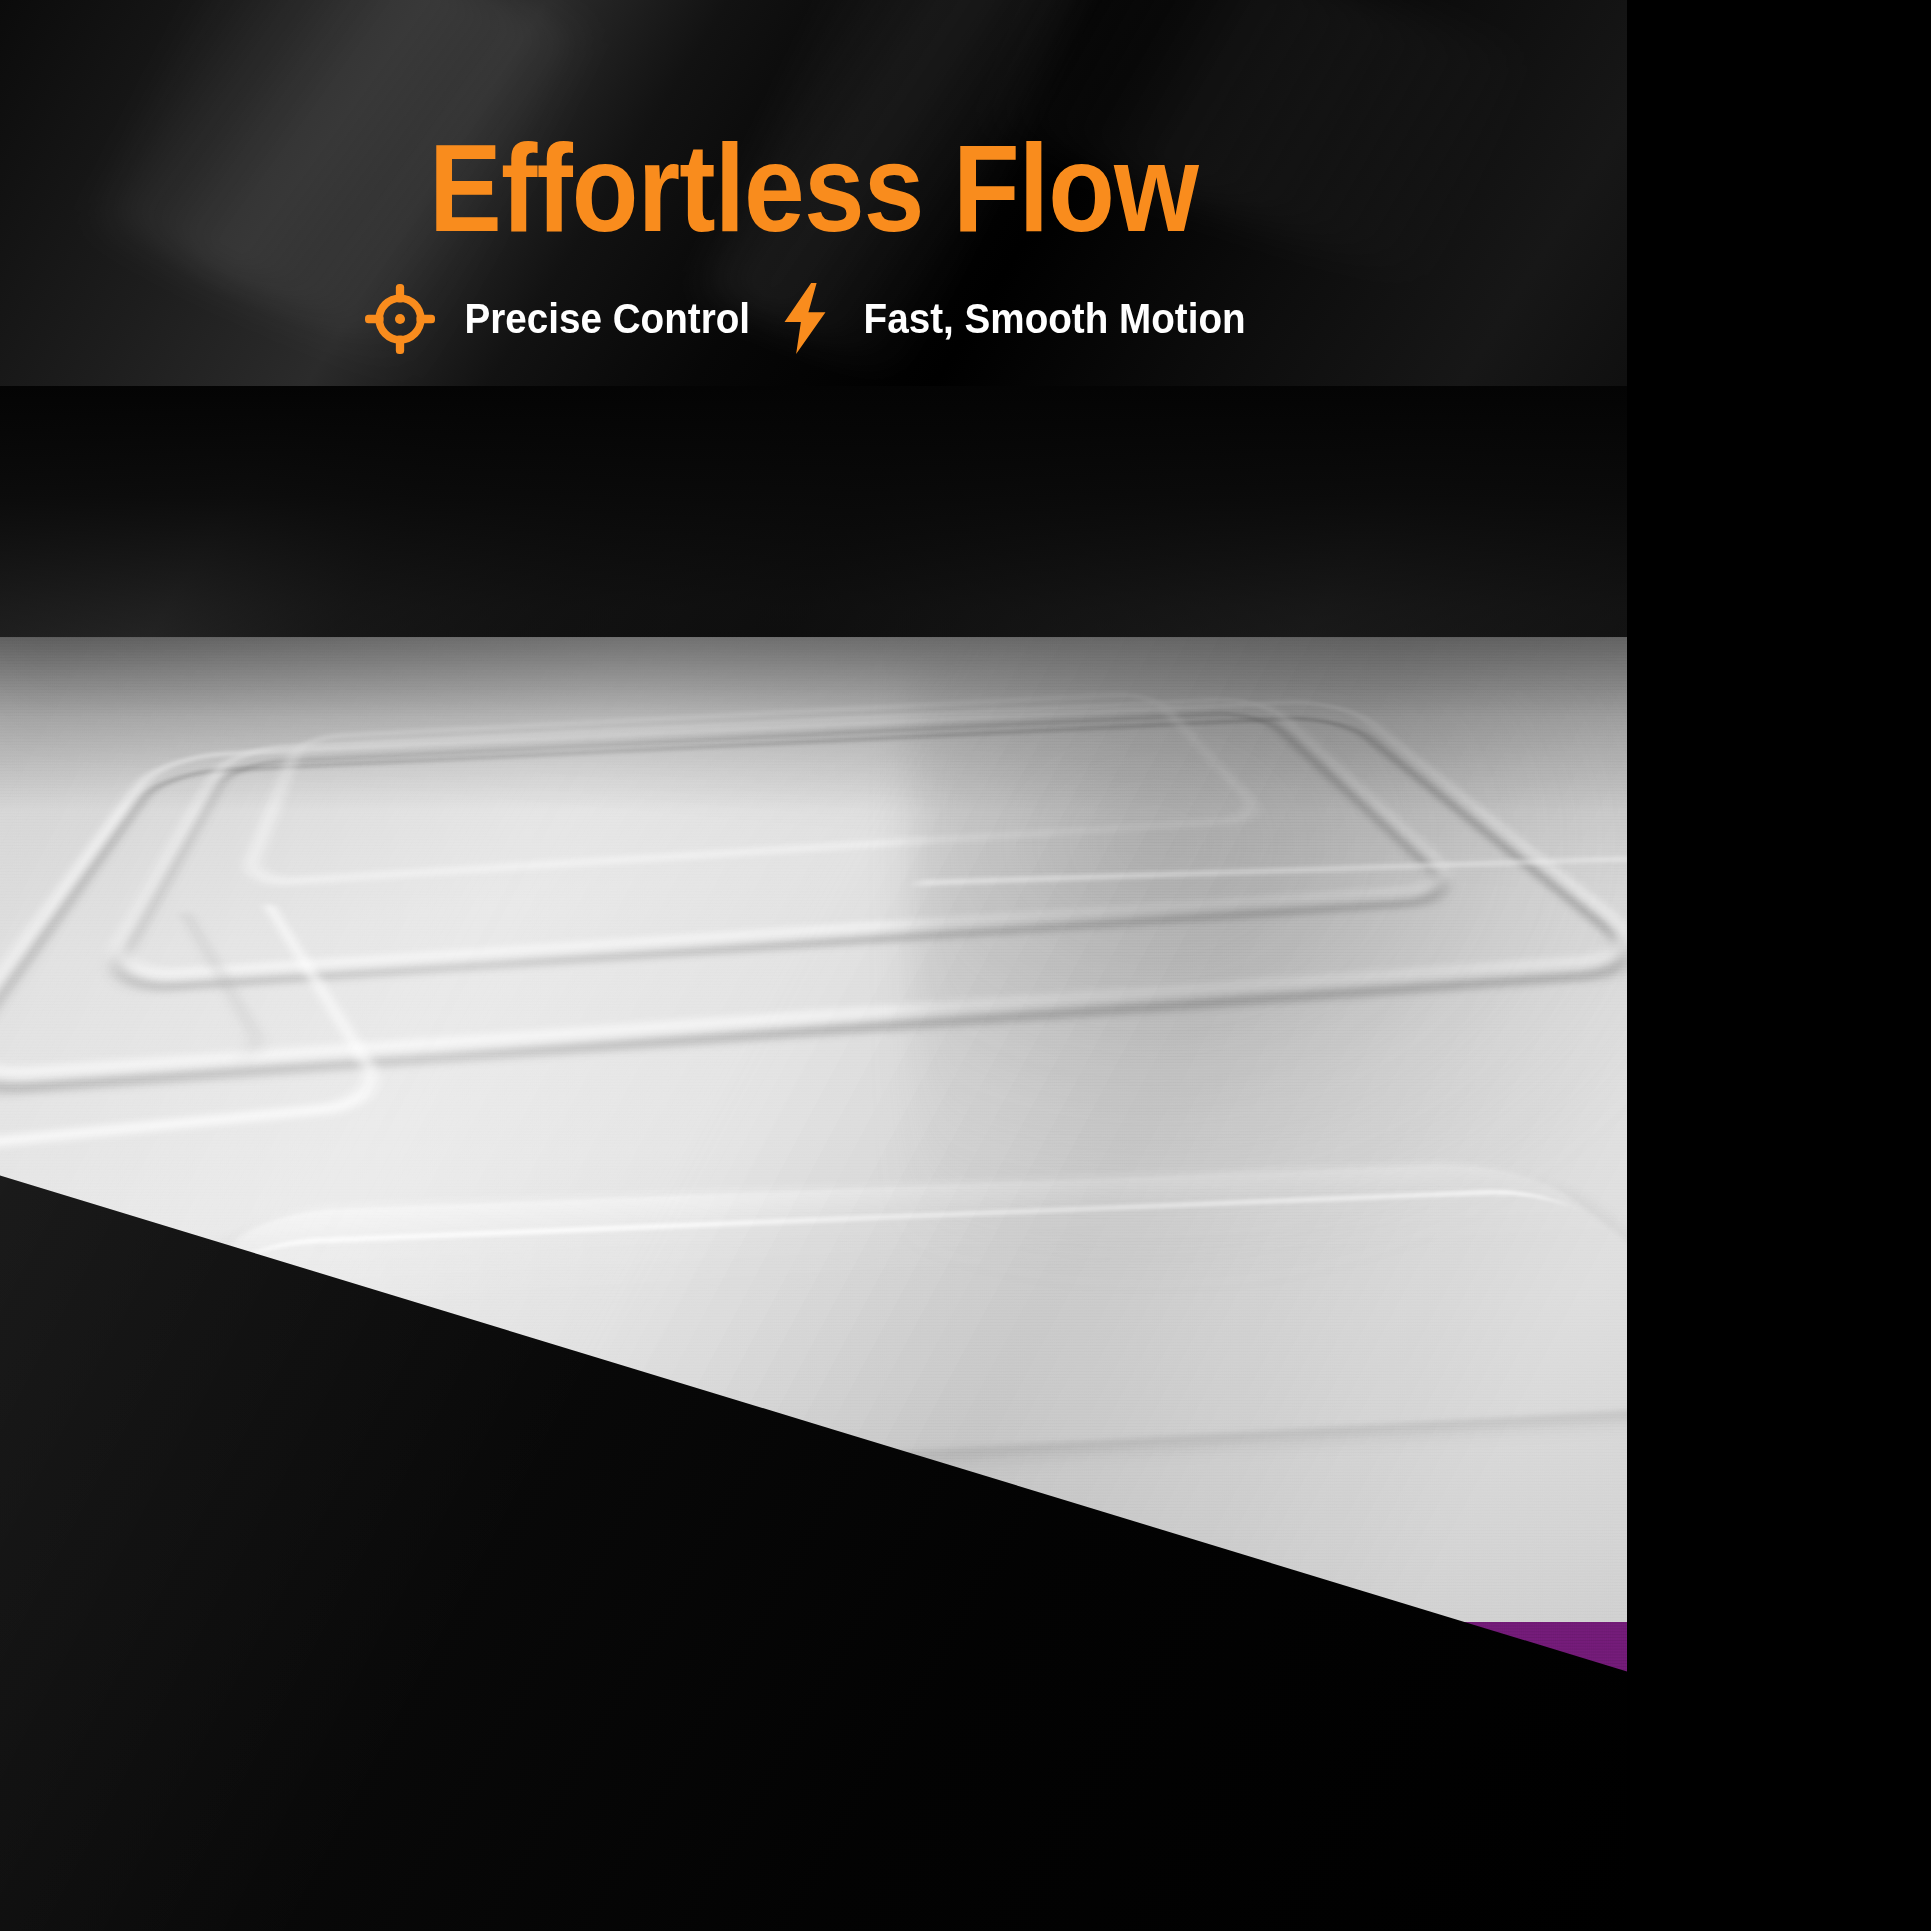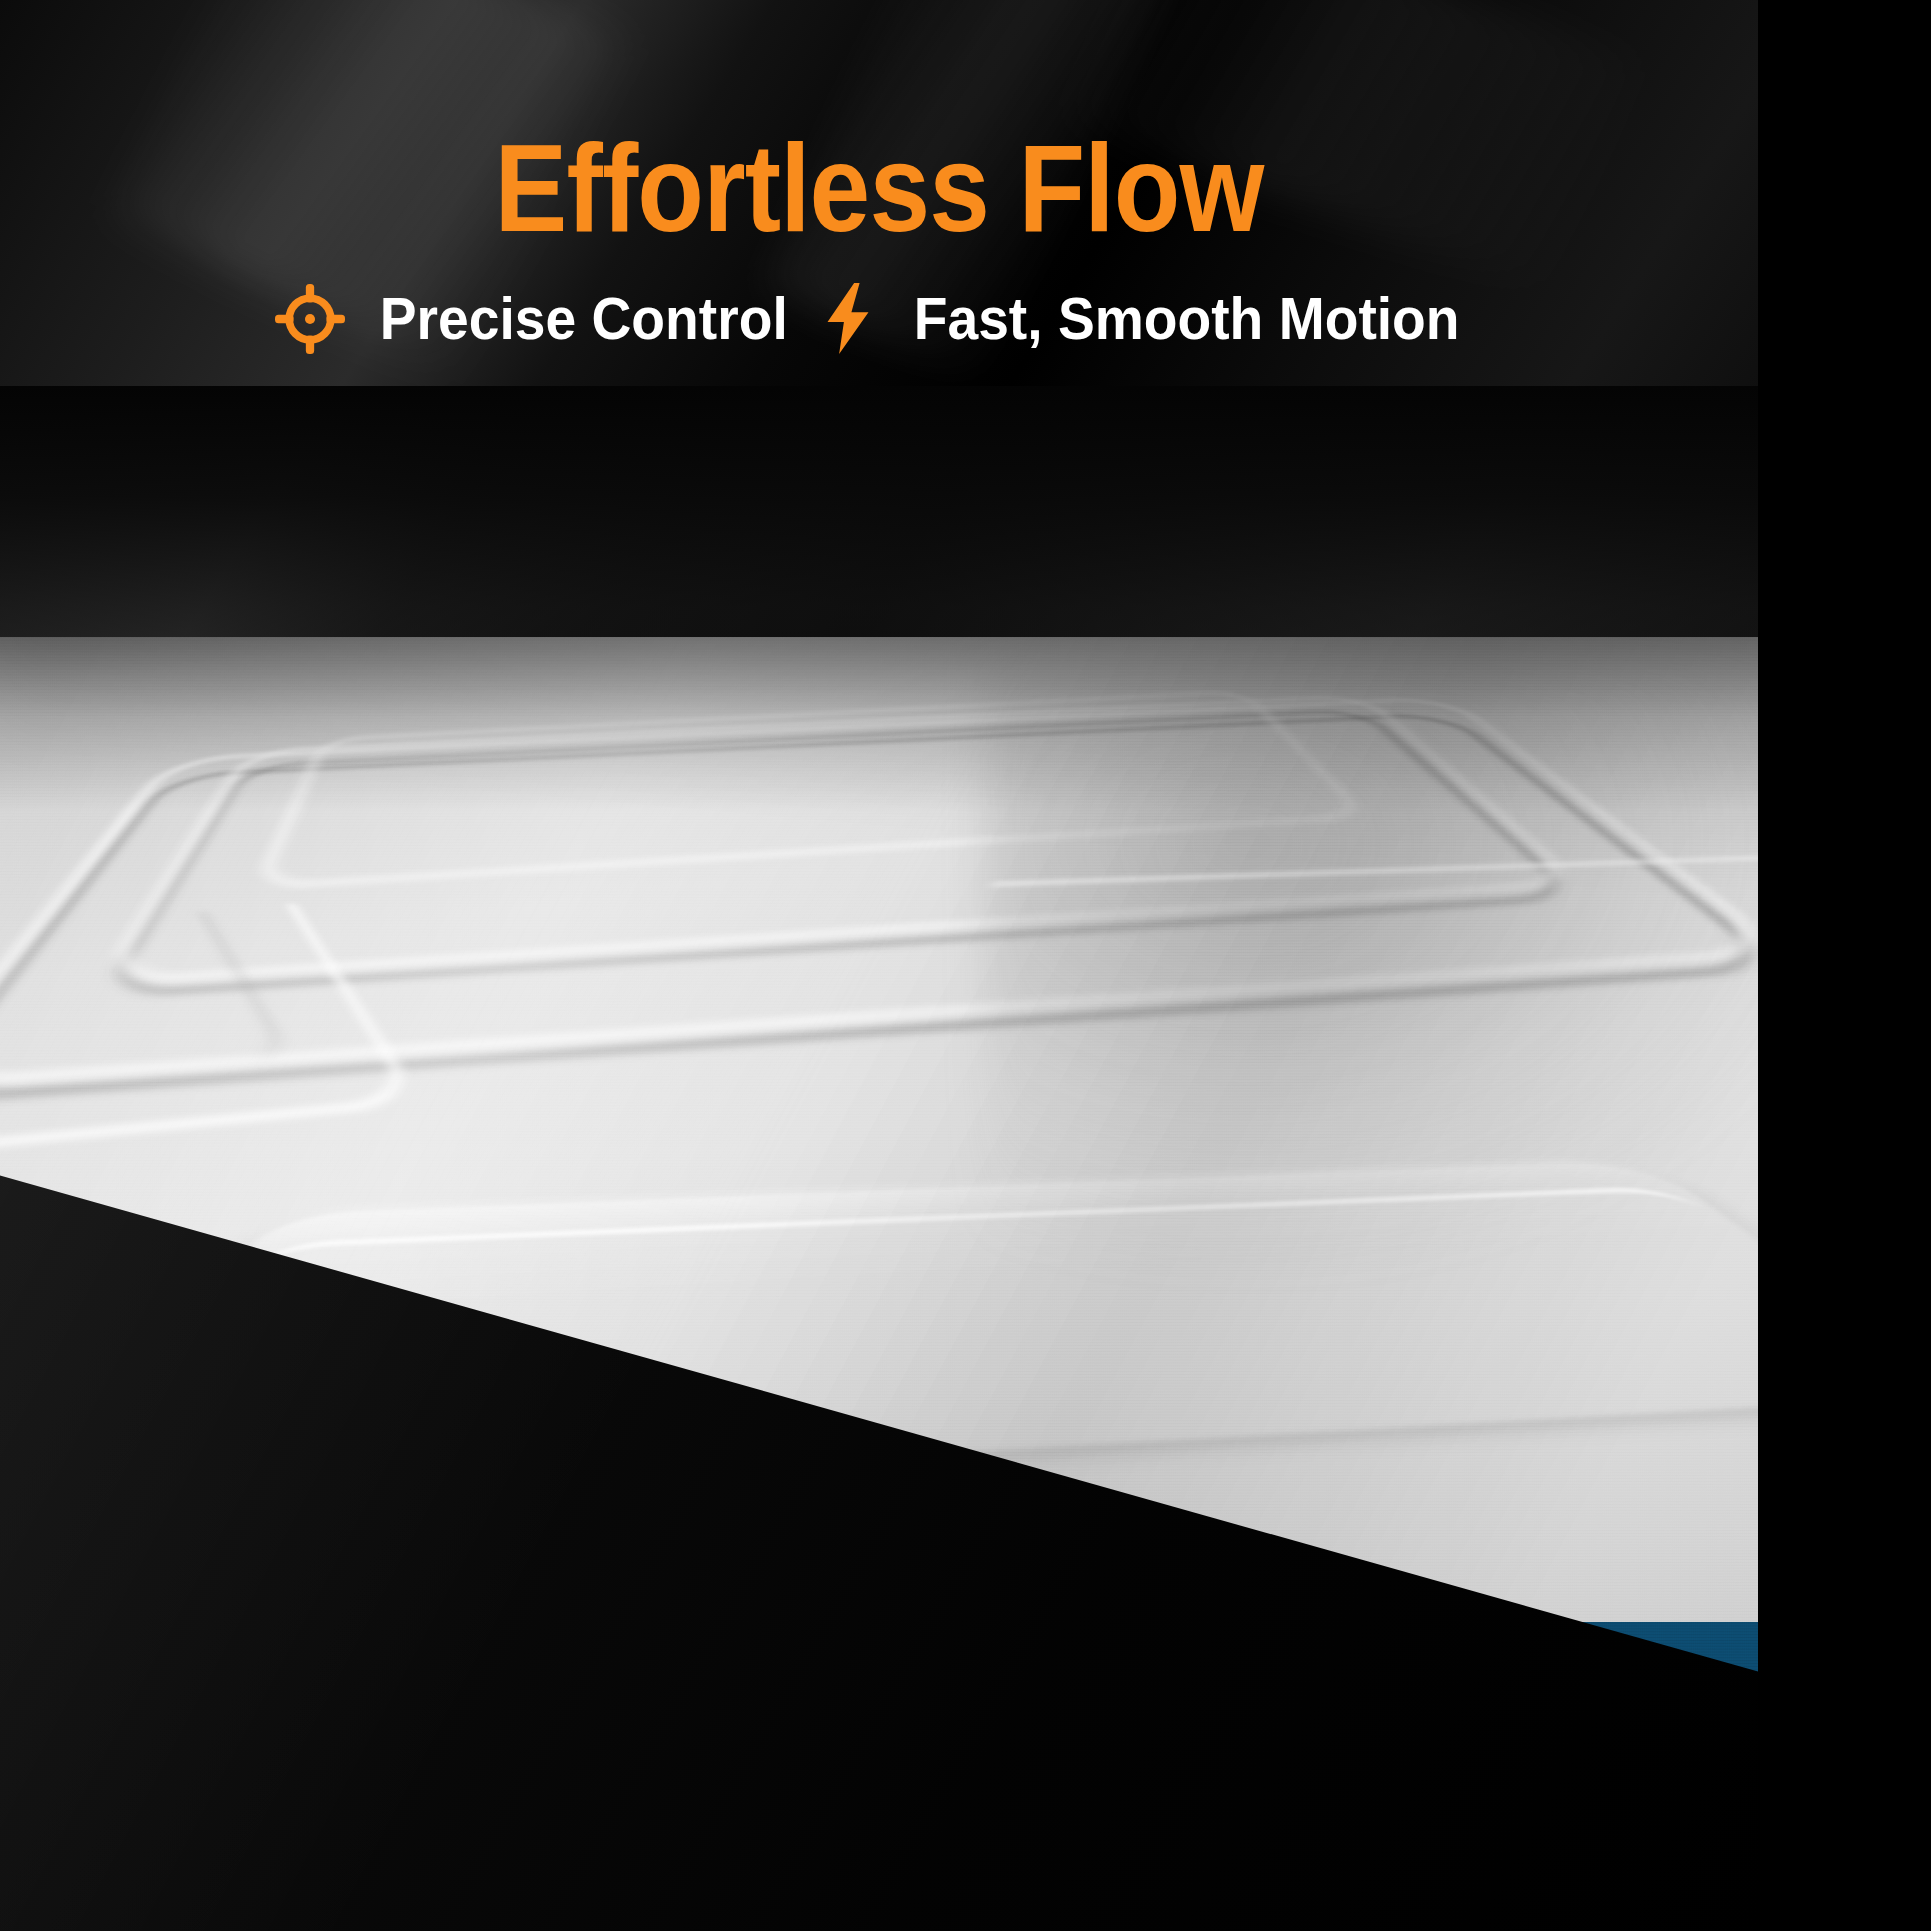--- a/index.html
+++ b/index.html
@@ -7,24 +7,24 @@
     margin: 0;
     padding: 0;
     background: #000;
   }
   body {
     font-family: "Liberation Sans", sans-serif;
   }
 
   .card {
     position: relative;
-    width: 1758px;
+    width: 1627px;
     height: 1931px;
     overflow: hidden;
-    background: #0c4a6e;
+    background: #701a75;
   }
 
   
   .photo {
     position: absolute;
     inset: 0;
     overflow: hidden;
   }
 
   
@@ -294,21 +294,21 @@
 
   .hero-sub {
     margin: 0;
     padding-top: 33px;
     display: flex;
     align-items: center;
     justify-content: center;
     gap: 17.4px;
     color: #ffffff;
     font-family: "Liberation Sans Narrow", "Liberation Sans", sans-serif;
-    font-size: 60px;
+    font-size: 42px;
     font-weight: 700;
     letter-spacing: 0px;
     white-space: nowrap;
   }
   .hero-sub .txt { transform: scaleX(0.92); display:inline-block; }
 
   .icon-target, .icon-bolt {
     display: inline-flex;
     align-items: center;
     justify-content: center;

